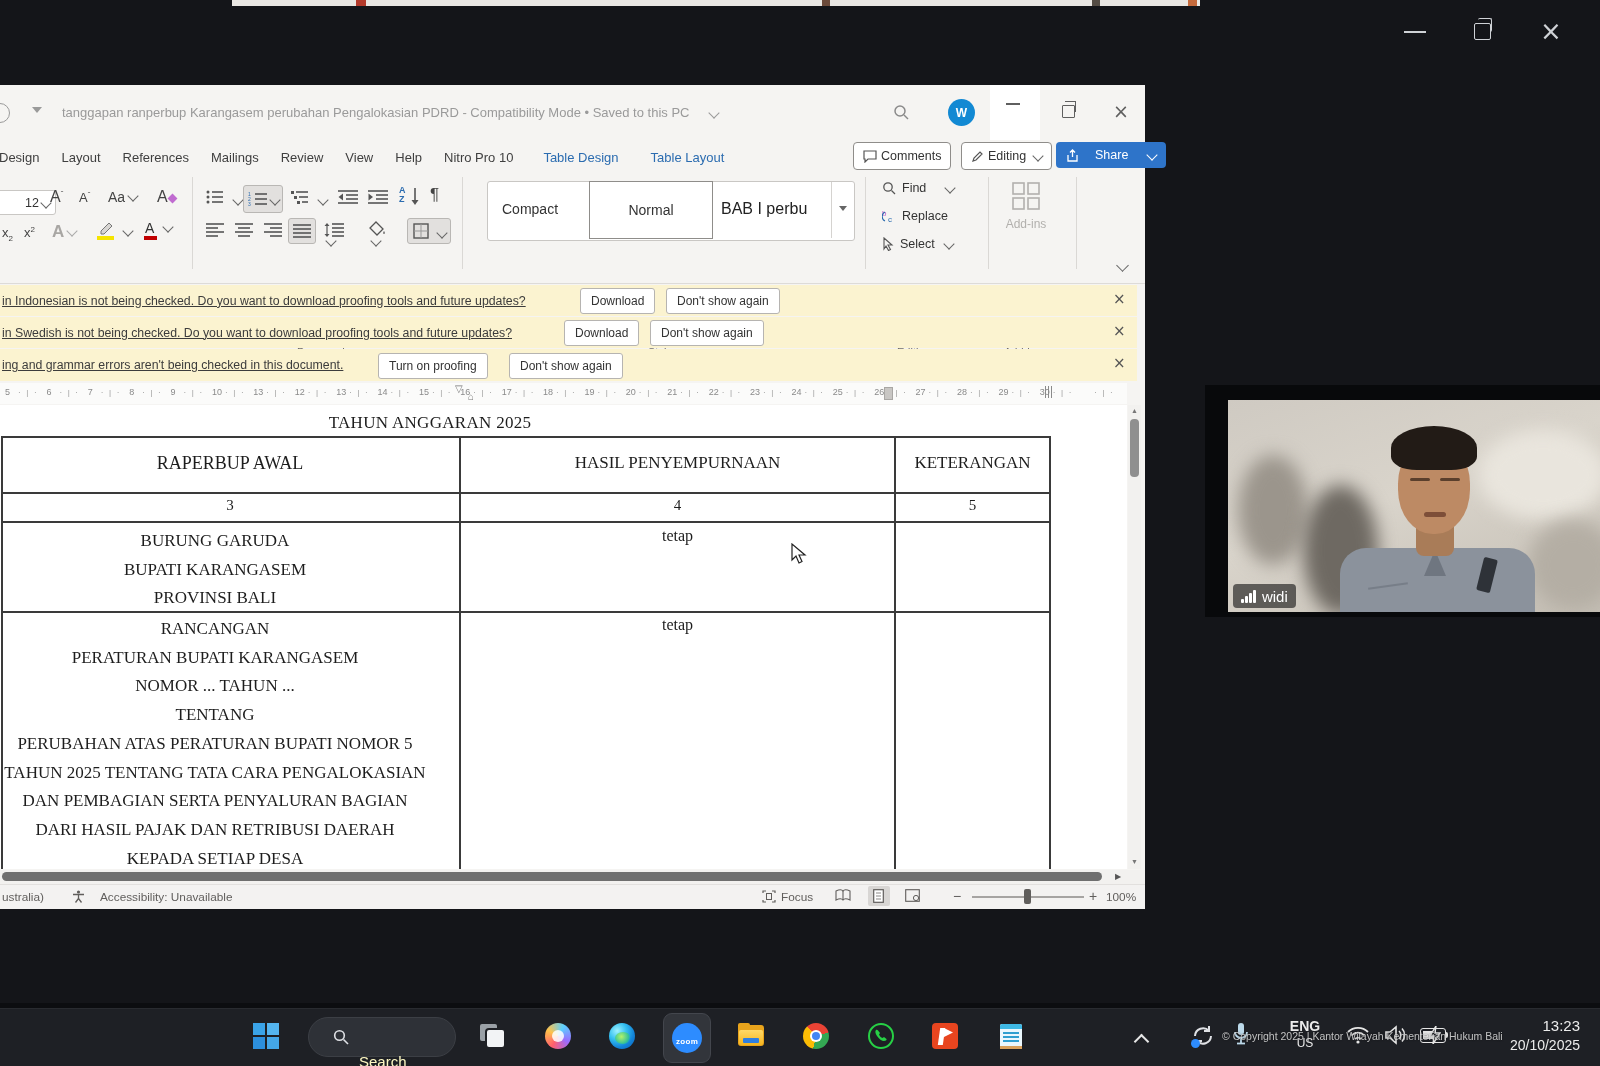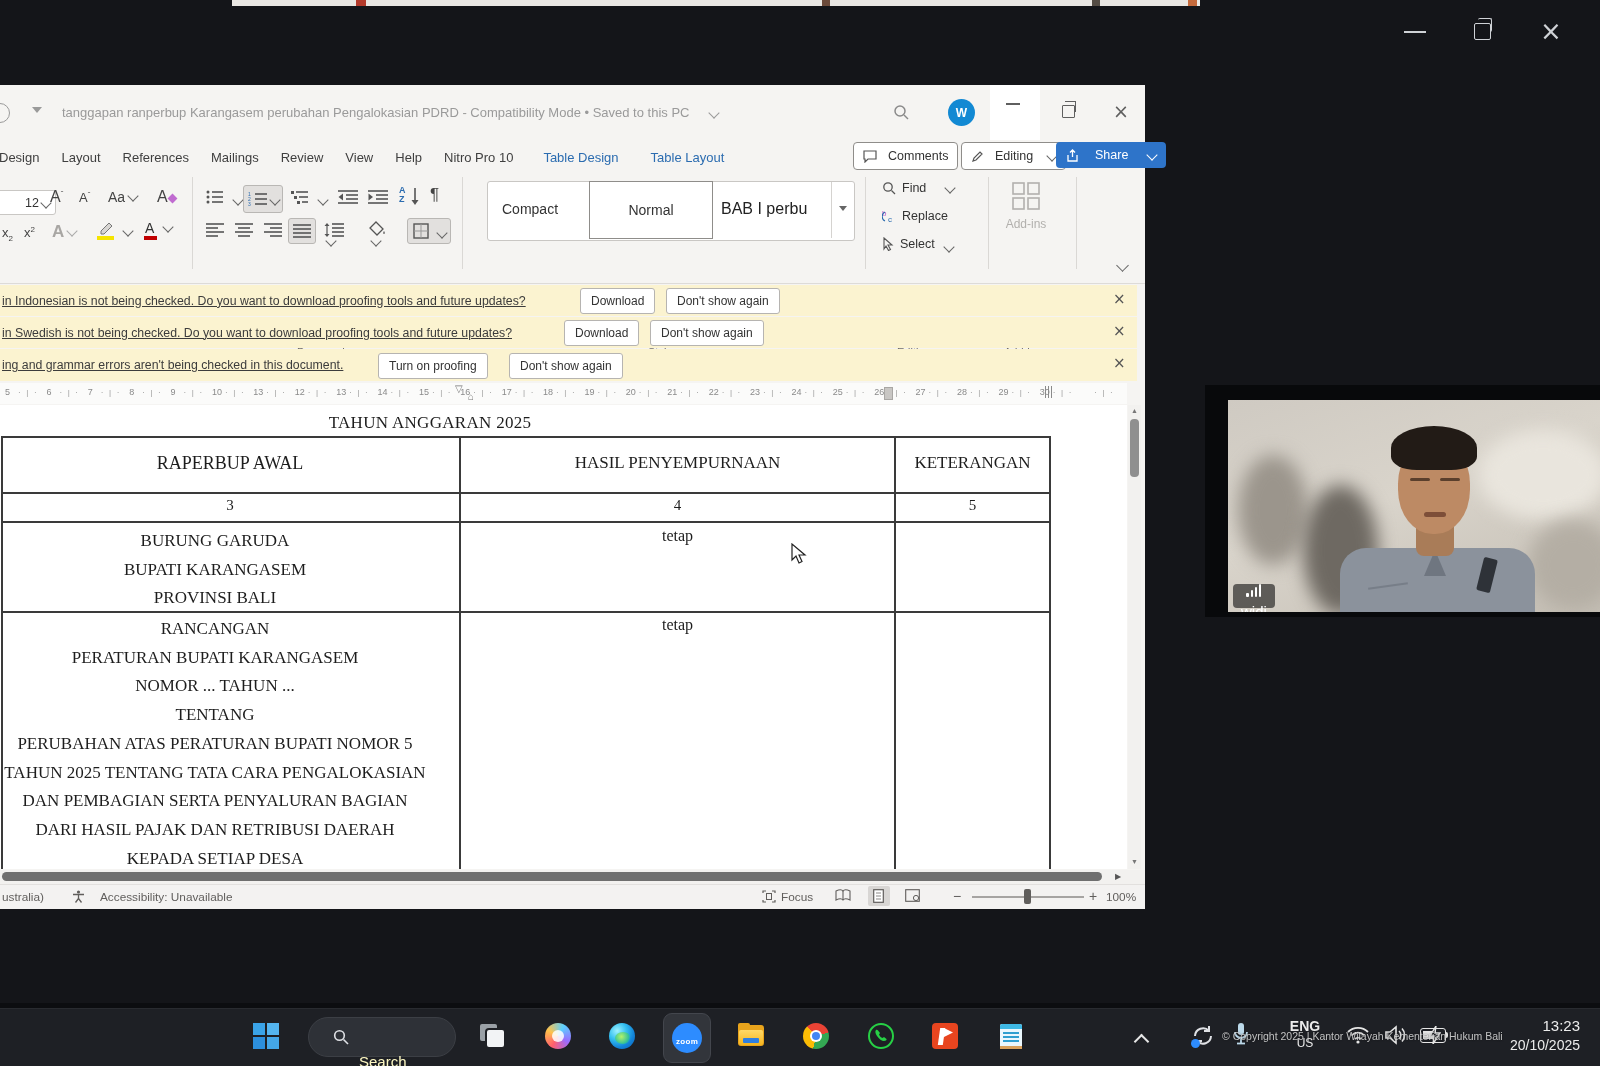--- a/index.html
+++ b/index.html
@@ -11,21 +11,21 @@
   .titlebar-text{font-size:13px;color:#9a9a9a;white-space:nowrap;}
   .avatar{width:27px;height:27px;border-radius:50%;background:#1289d3;color:#fff;font-size:12px;
           font-weight:bold;display:flex;align-items:center;justify-content:center;}
   .winbtn{color:#5f5f5f;font-size:16px;line-height:1;}
   .tab{padding:0 11px;font-size:13px;color:#3f3f3f;white-space:nowrap;}
   .tab.ctx{color:#2b6cb0;}
   .chev{display:inline-block;width:7px;height:7px;border-right:1.4px solid #666;border-bottom:1.4px solid #666;
         transform:rotate(45deg);margin-left:4px;vertical-align:2px;}
   .chev.white{border-color:#fff;}
   .actbtn{position:absolute;height:26px;border:1px solid #8f8d8a;border-radius:4px;background:#fff;
-          display:flex;align-items:center;gap:11px;padding:0 9px;font-size:12.5px;color:#333;}
+          display:flex;align-items:center;gap:4px;padding:0 9px;font-size:12.5px;color:#333;}
   .sharebtn{position:absolute;height:26px;border-radius:4px;background:#2e74c9;color:#fff;
           display:flex;align-items:center;gap:6px;padding:0 10px;font-size:12.5px;}
   .gsep{position:absolute;top:178px;width:1px;height:100px;background:#dad8d5;}
   .glabel{position:absolute;top:261px;font-size:11px;color:#6e6c6a;}
   .launcher{position:absolute;width:9px;height:9px;border-right:1px solid #8a8a8a;border-bottom:1px solid #8a8a8a;}
   .launcher::after{content:"";position:absolute;left:1px;top:1px;width:4px;height:4px;
                    border-left:1px solid #8a8a8a;border-top:1px solid #8a8a8a;}
   .ric{color:#444;font-size:13px;}
   .ribbox{border:1px solid #c9c7c4;border-radius:3px;background:#fff;}
   .selbox{background:#e2e0de;border:1px solid #b9b7b4;border-radius:3px;}
@@ -51,21 +51,21 @@
   .status{position:absolute;left:0;top:884px;width:1145px;height:24px;background:#f3f2f1;
           border-top:1px solid #e2e0de;font-size:11.8px;color:#605e5c;}
   
   .vsb{position:absolute;left:1128px;top:405px;width:13px;height:464px;background:#f2f1ef;}
   
   .cam-backdrop{position:absolute;left:1205px;top:385px;width:395px;height:232px;background:#08090b;}
   .video{position:absolute;left:1228px;top:400px;width:372px;height:212px;overflow:hidden;
          background:linear-gradient(160deg,#cfcac2 0%,#d9d4cb 45%,#c4beb4 100%);}
   .blob{position:absolute;border-radius:50%;filter:blur(9px);}
   .namepill{position:absolute;left:5px;bottom:4px;height:24px;background:rgba(15,15,15,0.6);
-            border-radius:4px;display:flex;align-items:center;gap:6px;padding:0 8px;flex-direction:column;}
+            border-radius:4px;display:flex;align-items:center;gap:6px;padding:0 8px;}
   .sigbar{display:flex;align-items:flex-end;gap:1.5px;}
   .sigbar i{display:block;width:2.6px;background:#fff;border-radius:1px;}
   
   .taskbar{position:absolute;left:0;top:1008px;width:1600px;height:58px;background:#1e2025;
            border-top:1px solid rgba(255,255,255,0.05);}
   .tb-ico{position:absolute;top:1022px;width:28px;height:28px;}
   .tray-txt{color:#ececec;}
   .svgi{display:block;}
 </style>
 </head>
@@ -337,21 +337,21 @@
         <span class="chev" style="margin-left:14px;"></span>
       </span>
       <span style="position:absolute;left:882px;top:36px;font-size:12.5px;color:#333;display:flex;align-items:center;gap:6px;">
         <svg class="svgi" width="14" height="14" viewBox="0 0 14 14">
             <text x="0" y="7" font-size="8" fill="#b44fc4" font-family="sans-serif">b</text>
             <text x="6" y="13" font-size="8" fill="#2b6cb0" font-family="sans-serif">c</text>
             <path d="M3 12a5 5 0 0 1 0-9" fill="none" stroke="#2b6cb0" stroke-width="1.1"></path>
           </svg>
         <span>Replace</span>
       </span>
-      <span style="position:absolute;left:882px;top:64px;font-size:12.5px;color:#333;display:flex;align-items:flex-end;gap:6px;">
+      <span style="position:absolute;left:882px;top:64px;font-size:12.5px;color:#333;display:flex;align-items:center;gap:6px;">
         <svg class="svgi" width="12" height="14" viewBox="0 0 12 14">
             <path d="M2 1l8 7H6l2.5 4.5-2 1L4 9l-2 3z" fill="none" stroke="#555" stroke-width="1.1"></path>
           </svg>
         <span>Select</span>
         <span class="chev"></span>
       </span>
       <span class="glabel" style="left:897px;top:173px;">Editing</span>
 
       <div class="gsep" style="left:988px;top:4px;height:92px;"></div>
 

